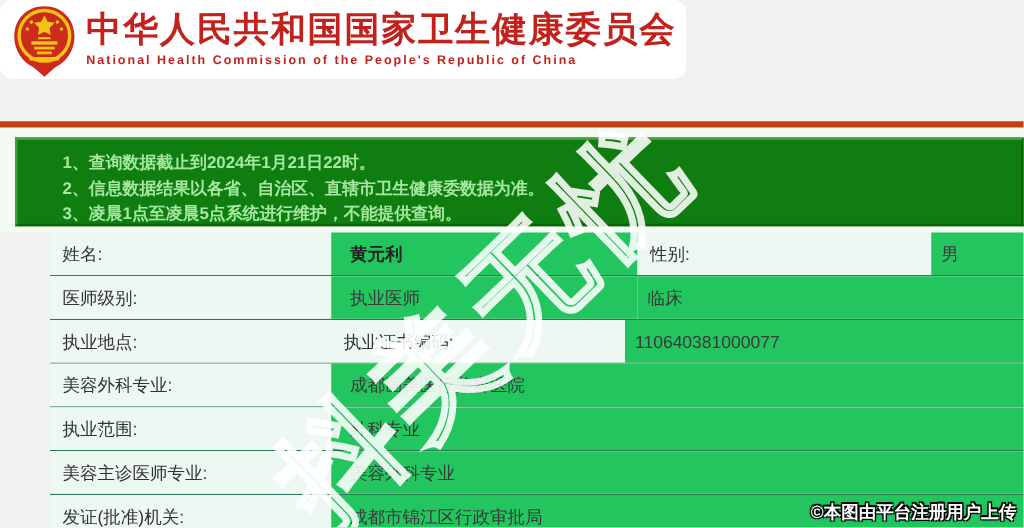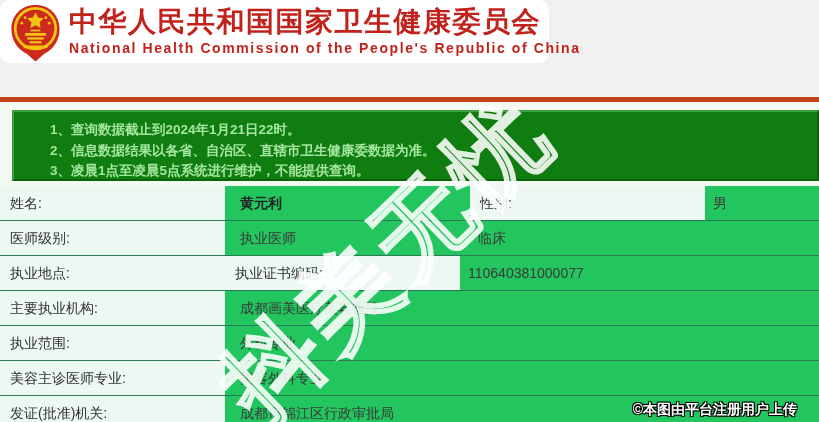--- a/index.html
+++ b/index.html
@@ -14,42 +14,42 @@
     position:absolute;left:0;top:0;width:549px;height:63px;
     background:#ffffff;display:flex;align-items:center;border-radius:10px;
   }
   .emblem{width:55px;height:58px;margin:2px 6px 0 8px;flex:none;}
   .titles{display:flex;flex-direction:column;justify-content:center;}
   .title-cn{
     font-size:28px;font-weight:bold;color:#c2221c;
     letter-spacing:1.5px;line-height:1.1;white-space:nowrap;
   }
   .title-en{
-    font-size:14px;font-weight:bold;color:#c2221c;
+    font-size:10px;font-weight:bold;color:#c2221c;
     letter-spacing:1.6px;margin-top:3px;white-space:nowrap;
   }
   
   .notice-strip{
     position:absolute;left:0;top:97px;width:819px;height:89px;
     background:#f3faf2;border-top:5px solid #c2410c;box-sizing:border-box;
   }
   .notice-box{
     position:absolute;left:12px;top:8px;right:0;height:71px;
     background:#0f7d0f;
     border:2px solid;border-color:#3fa03f #0a650a #0a650a #3fa03f;
     box-sizing:border-box;
     padding:8px 10px 0 36px;
     font-size:13.5px;font-weight:bold;color:#a5e6a0;
   }
   .notice-line{line-height:20.5px;white-space:nowrap;}
   
   .record-table{position:absolute;left:0;top:186px;width:819px;}
   .row{
     display:flex;height:35px;box-sizing:border-box;
-    border-bottom:1px solid #2b7a57;background:#fdfdfc;
+    border-bottom:1px solid #2b7a57;background:#fdfdfc;margin-left:40px;
   }
   .row:last-child{border-bottom:none;height:36px;}
   .cell{box-sizing:border-box;line-height:34px;font-size:14px;white-space:nowrap;overflow:hidden;}
   .lab{background:#ecf8f1;padding-left:10px;color:#333;}
   .val{background:#22c55e;padding-left:15px;color:#3a3a3a;}
   .c-lab1{width:225px;}
   .c-val1{width:245px;}
   .c-lab2{width:235px;}
   .c-val2{flex:1;padding-left:8px;}
   .c-valwide{flex:1;}
@@ -57,21 +57,21 @@
   
   .wm-diag{
     position:absolute;left:196px;top:357px;
     transform:rotate(-44deg);transform-origin:0 0;
     font-size:95px;font-weight:bold;letter-spacing:8px;white-space:nowrap;
     color:transparent;
     -webkit-text-stroke:2.5px rgba(255,255,255,0.88);
     pointer-events:none;z-index:5;
   }
   .wm-credit{
-    position:absolute;right:22px;bottom:3px;z-index:6;
+    position:absolute;right:6px;bottom:3px;z-index:6;
     font-size:14px;font-weight:bold;color:#ffffff;
     text-shadow:-1px -1px 0 #000,1px -1px 0 #000,-1px 1px 0 #000,1px 1px 0 #000,0 0 2px #000;
   }
 </style>
 </head>
 <body>
 
 <div class="header">
   <svg class="emblem" viewBox="0 0 100 106">
     <path d="M50 2 C76 2 94 21 94 46 C94 67 82 83 66 91 L50 105 L34 91 C18 83 6 67 6 46 C6 21 24 2 50 2 Z" fill="#cc2a1d"></path>
@@ -116,21 +116,21 @@
     <div class="cell val c-val2">临床</div>
   </div>
 
   <div class="row">
     <div class="cell lab c-lab1">执业地点:</div>
     <div class="cell lab c-lab2">执业证书编码:</div>
     <div class="cell val c-val2">110640381000077</div>
   </div>
 
   <div class="row">
-    <div class="cell lab c-lab1">主要执业机构:</div>
+    <div class="cell lab c-lab1">美容外科专业:</div>
     <div class="cell val c-valwide">成都画美医疗美容医院</div>
   </div>
 
   <div class="row">
     <div class="cell lab c-lab1">执业范围:</div>
     <div class="cell val c-valwide">外科专业</div>
   </div>
 
   <div class="row">
     <div class="cell lab c-lab1">美容主诊医师专业:</div>

